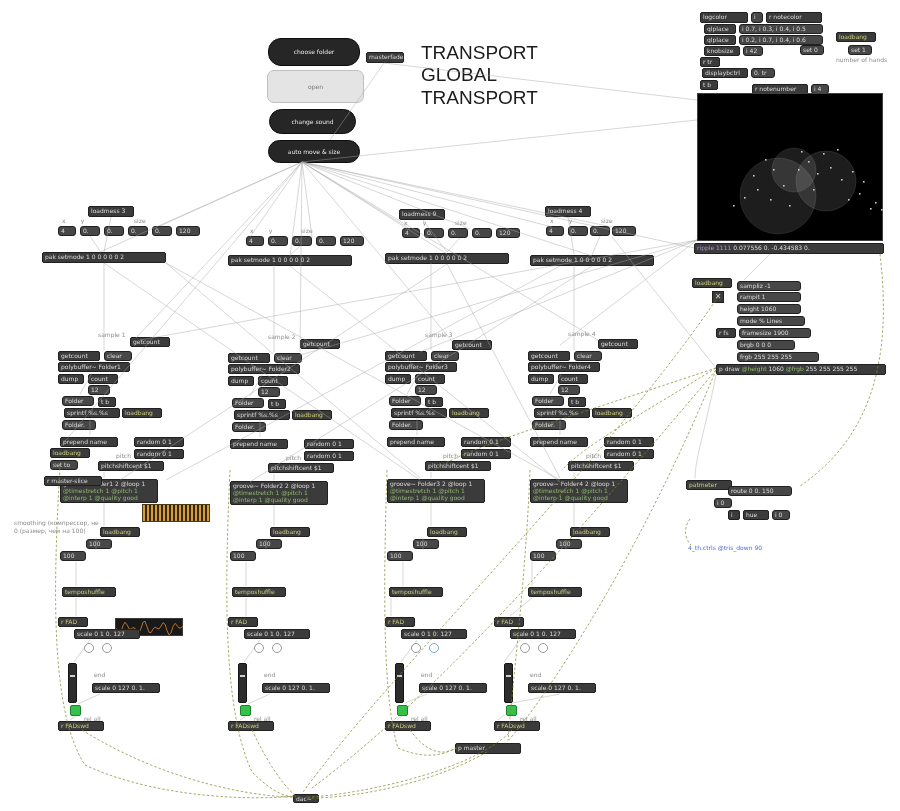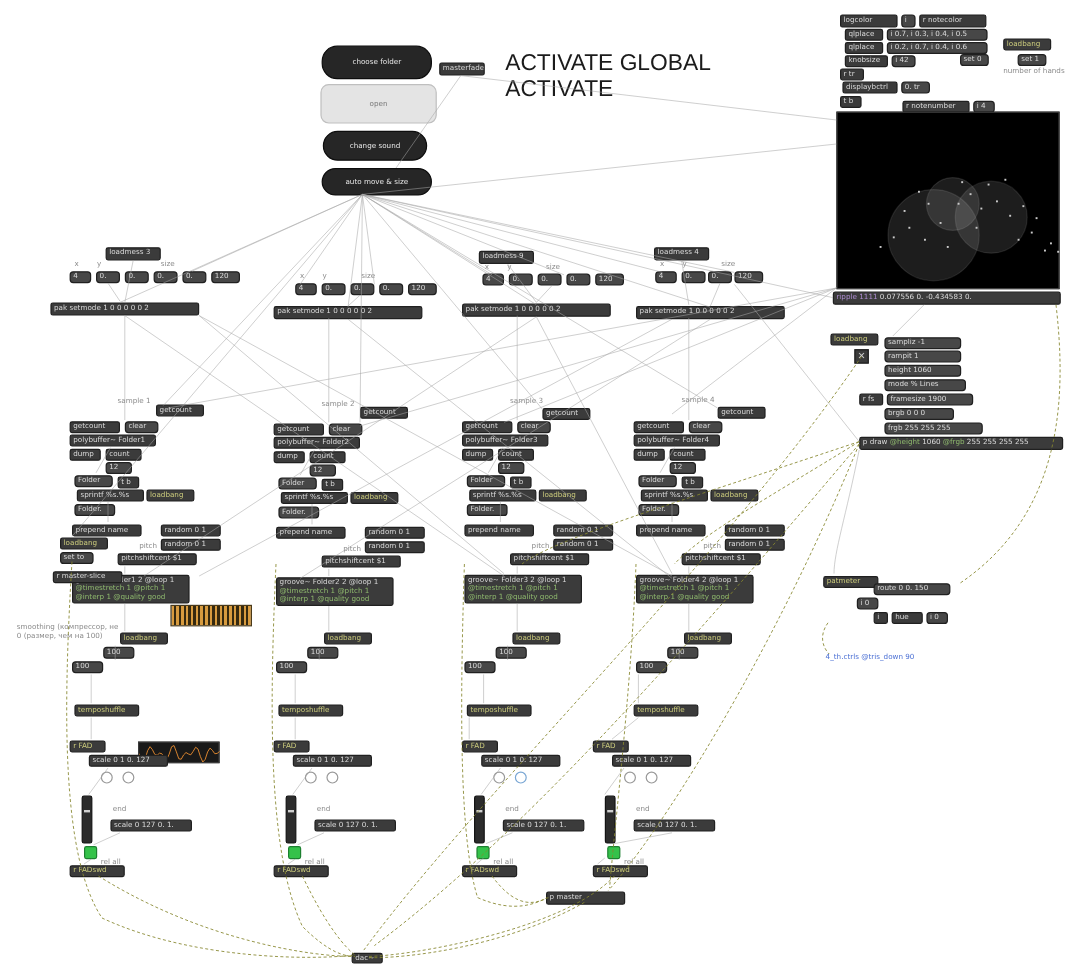--- a/index.html
+++ b/index.html
@@ -27,21 +27,21 @@
   .panel{background:#000;border:1px solid #3f3f3f;}
   .groove-box{line-height:7px;}
   svg.wires{position:absolute;left:0;top:0;pointer-events:none;}
   .wire-g{stroke:#a5a5a5;stroke-width:.6;fill:none;opacity:.75;}
   .wire-o{stroke:#86862e;stroke-width:.8;fill:none;stroke-dasharray:2.5 2;opacity:.9;}
 </style>
 </head>
 <body>
 
 <div class="stage">
-  <div class="title">ACTIVATE GLOBAL ACTIVATE</div>
+  <div class="title">TRANSPORT GLOBAL TRANSPORT</div>
   <div id="nodes-layer">
       <div class="node pill-dark" style="left: 268px; top: 38px; width: 92px; height: 28px;">choose folder</div>
       <div class="node pill-light" style="left: 267px; top: 70px; width: 97px; height: 33px;">open</div>
       <div class="node pill-dark" style="left: 269px; top: 109px; width: 87px; height: 25px;">change sound</div>
       <div class="node pill-dark" style="left: 268px; top: 140px; width: 92px; height: 23px;">auto move &amp; size</div>
       <div class="node obj" style="left: 366px; top: 52px; width: 38px; height: 11px;">masterfader</div>
       <div class="node obj" style="left: 700px; top: 12px; width: 48px; height: 11px;">logcolor</div>
       <div class="node msg" style="left: 751px; top: 12px; width: 12px; height: 11px;">i</div>
       <div class="node obj" style="left: 766px; top: 12px; width: 56px; height: 11px;">r notecolor</div>
       <div class="node obj" style="left: 704px; top: 24px; width: 32px; height: 10px;">qlplace</div>

